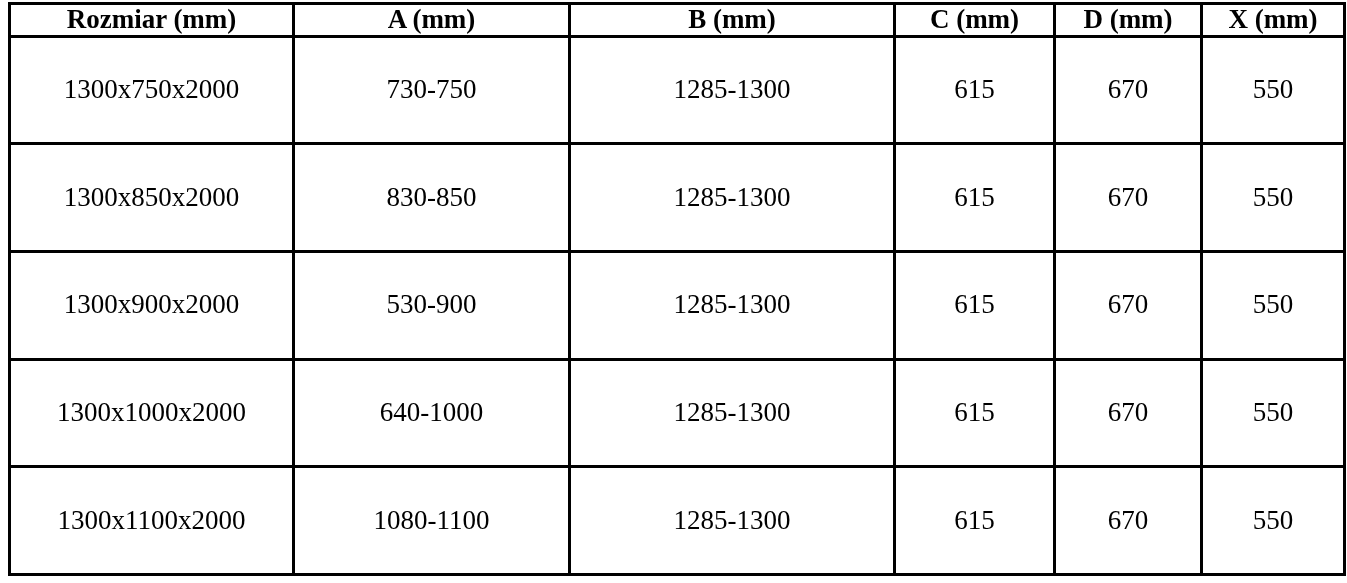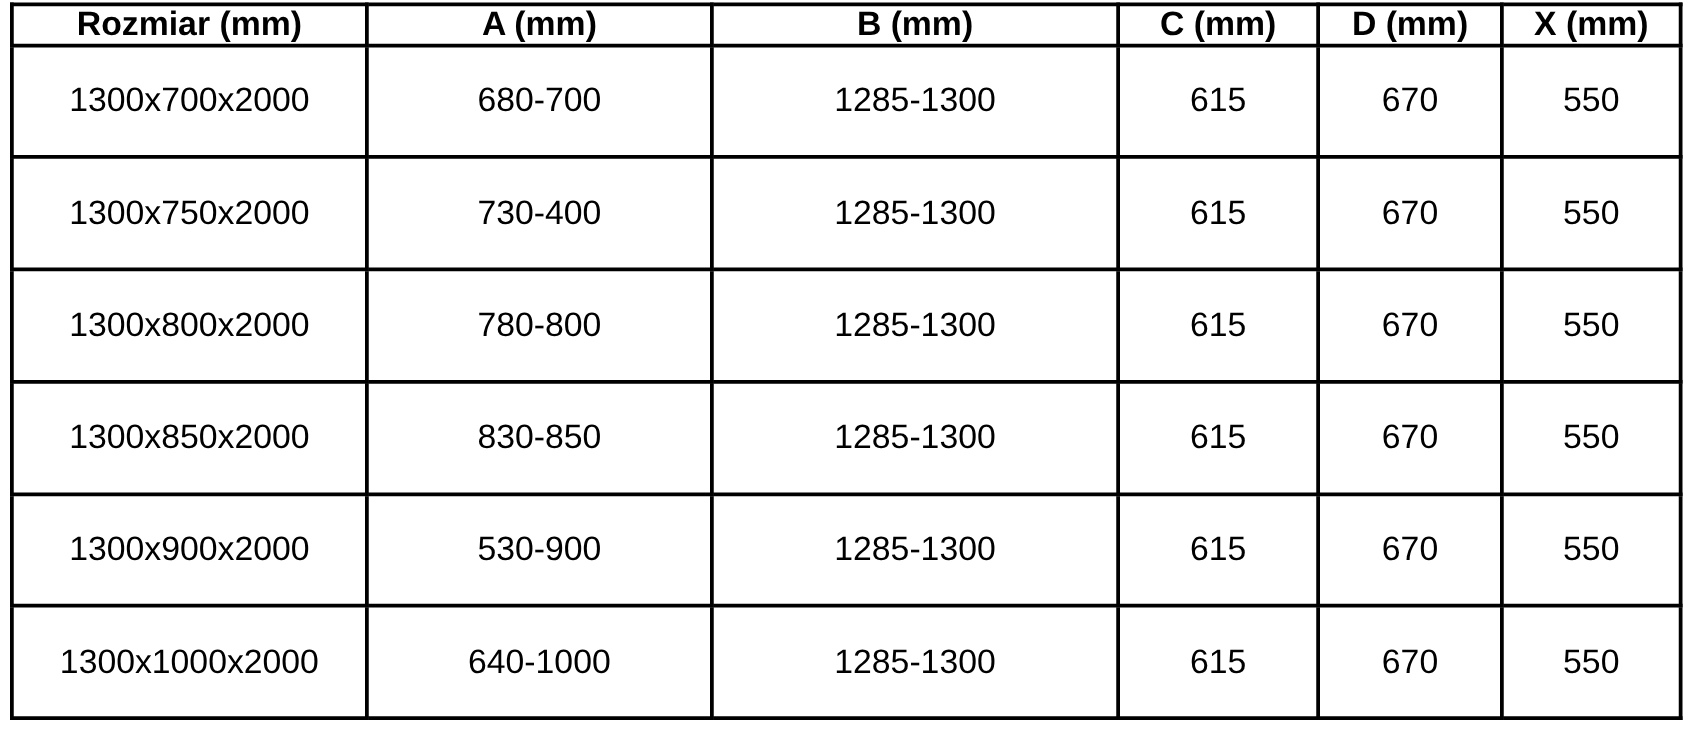--- a/index.html
+++ b/index.html
@@ -16,20 +16,21 @@
   }
   .table-wrap {
     padding: 2px 0 0 8px;
   }
   table.spec-table {
     border-collapse: collapse;
     table-layout: fixed;
     width: 1335px;
     height: 574px;
     background: #ffffff;
+    font-family: Liberation Serif, serif;
   }
   table.spec-table th,
   table.spec-table td {
     border: 3px solid #000000;
     text-align: center;
     vertical-align: middle;
     padding: 0;
     font-size: 27px;
     line-height: 1.1;
     overflow: hidden;
@@ -63,38 +64,22 @@
           <th>Rozmiar (mm)</th>
           <th>A (mm)</th>
           <th>B (mm)</th>
           <th>C (mm)</th>
           <th>D (mm)</th>
           <th>X (mm)</th>
         </tr>
     </thead>
     <tbody>
         <tr>
-          <td>1300x700x2000</td>
-          <td>680-700</td>
-          <td>1285-1300</td>
-          <td>615</td>
-          <td>670</td>
-          <td>550</td>
-        </tr>
-        <tr>
           <td>1300x750x2000</td>
-          <td>730-400</td>
-          <td>1285-1300</td>
-          <td>615</td>
-          <td>670</td>
-          <td>550</td>
-        </tr>
-        <tr>
-          <td>1300x800x2000</td>
-          <td>780-800</td>
+          <td>730-750</td>
           <td>1285-1300</td>
           <td>615</td>
           <td>670</td>
           <td>550</td>
         </tr>
         <tr>
           <td>1300x850x2000</td>
           <td>830-850</td>
           <td>1285-1300</td>
           <td>615</td>
@@ -110,15 +95,23 @@
           <td>550</td>
         </tr>
         <tr>
           <td>1300x1000x2000</td>
           <td>640-1000</td>
           <td>1285-1300</td>
           <td>615</td>
           <td>670</td>
           <td>550</td>
         </tr>
+        <tr>
+          <td>1300x1100x2000</td>
+          <td>1080-1100</td>
+          <td>1285-1300</td>
+          <td>615</td>
+          <td>670</td>
+          <td>550</td>
+        </tr>
       </tbody>
   </table>
 </div>
 
 </body></html>

